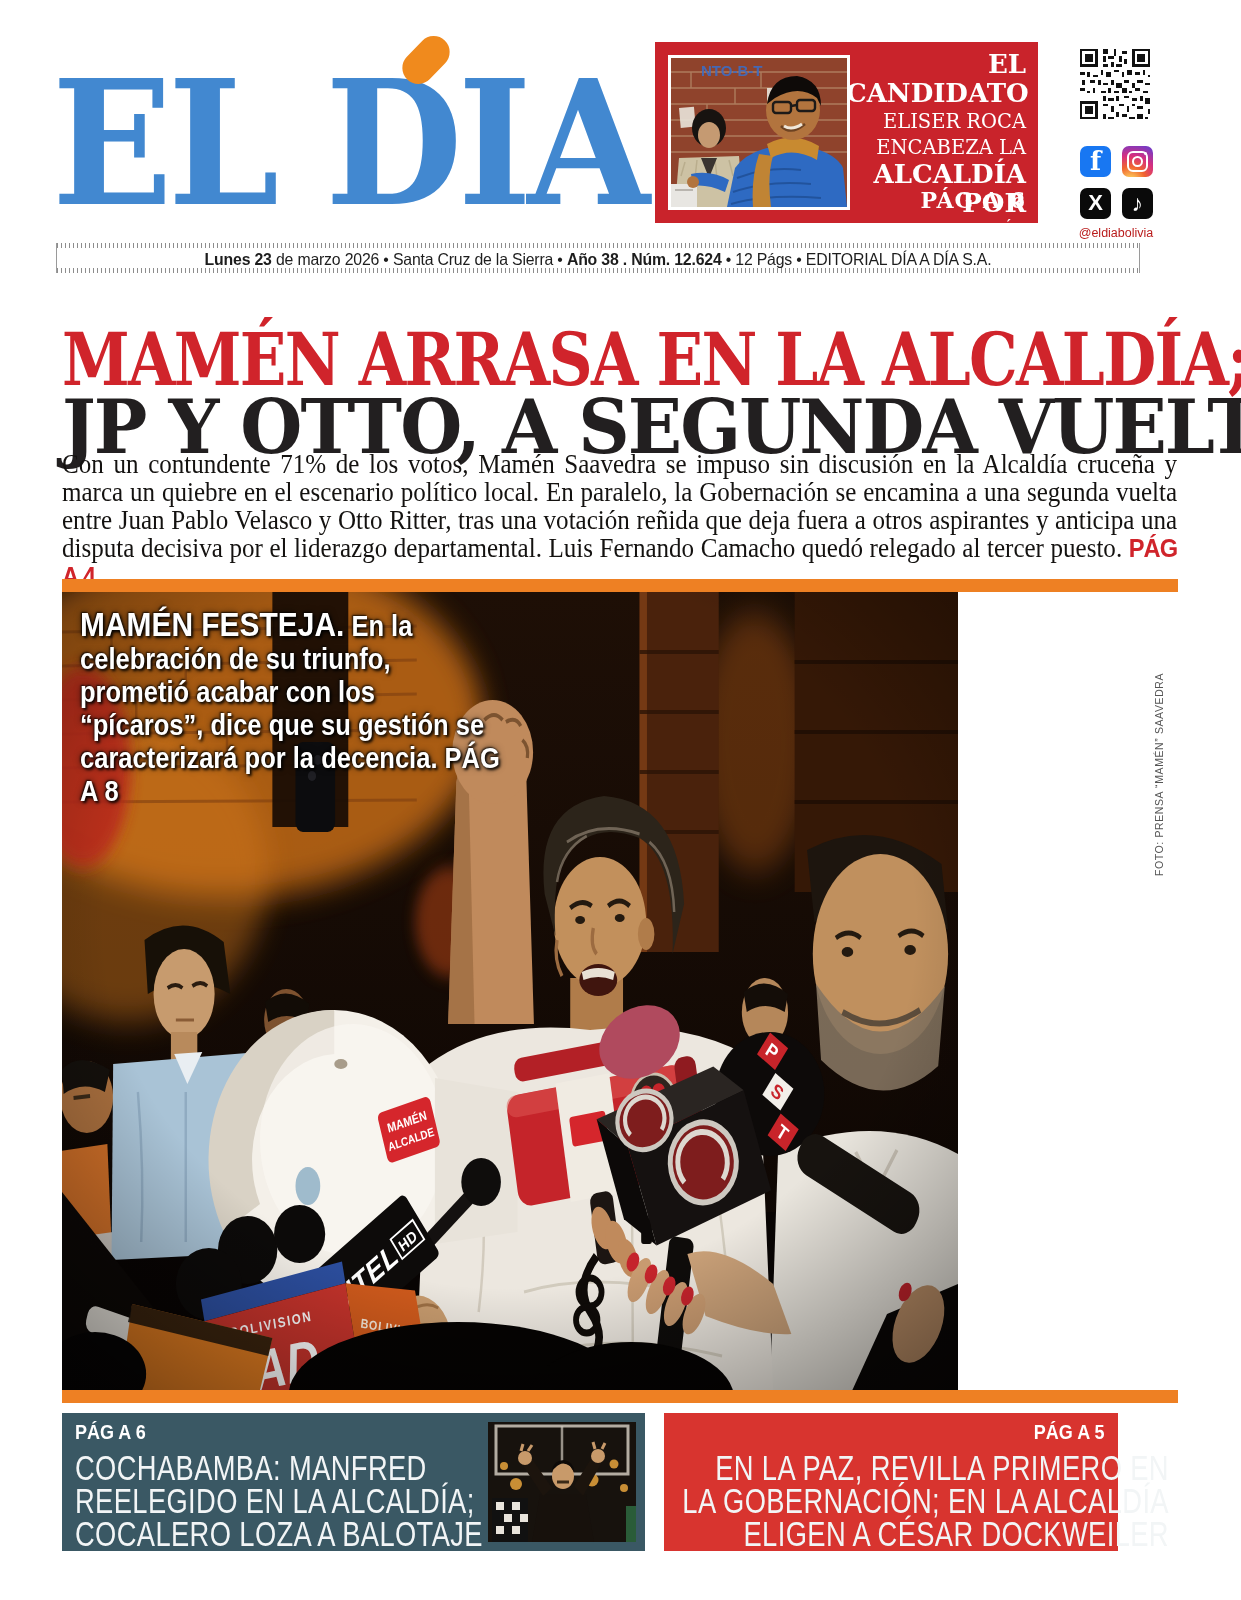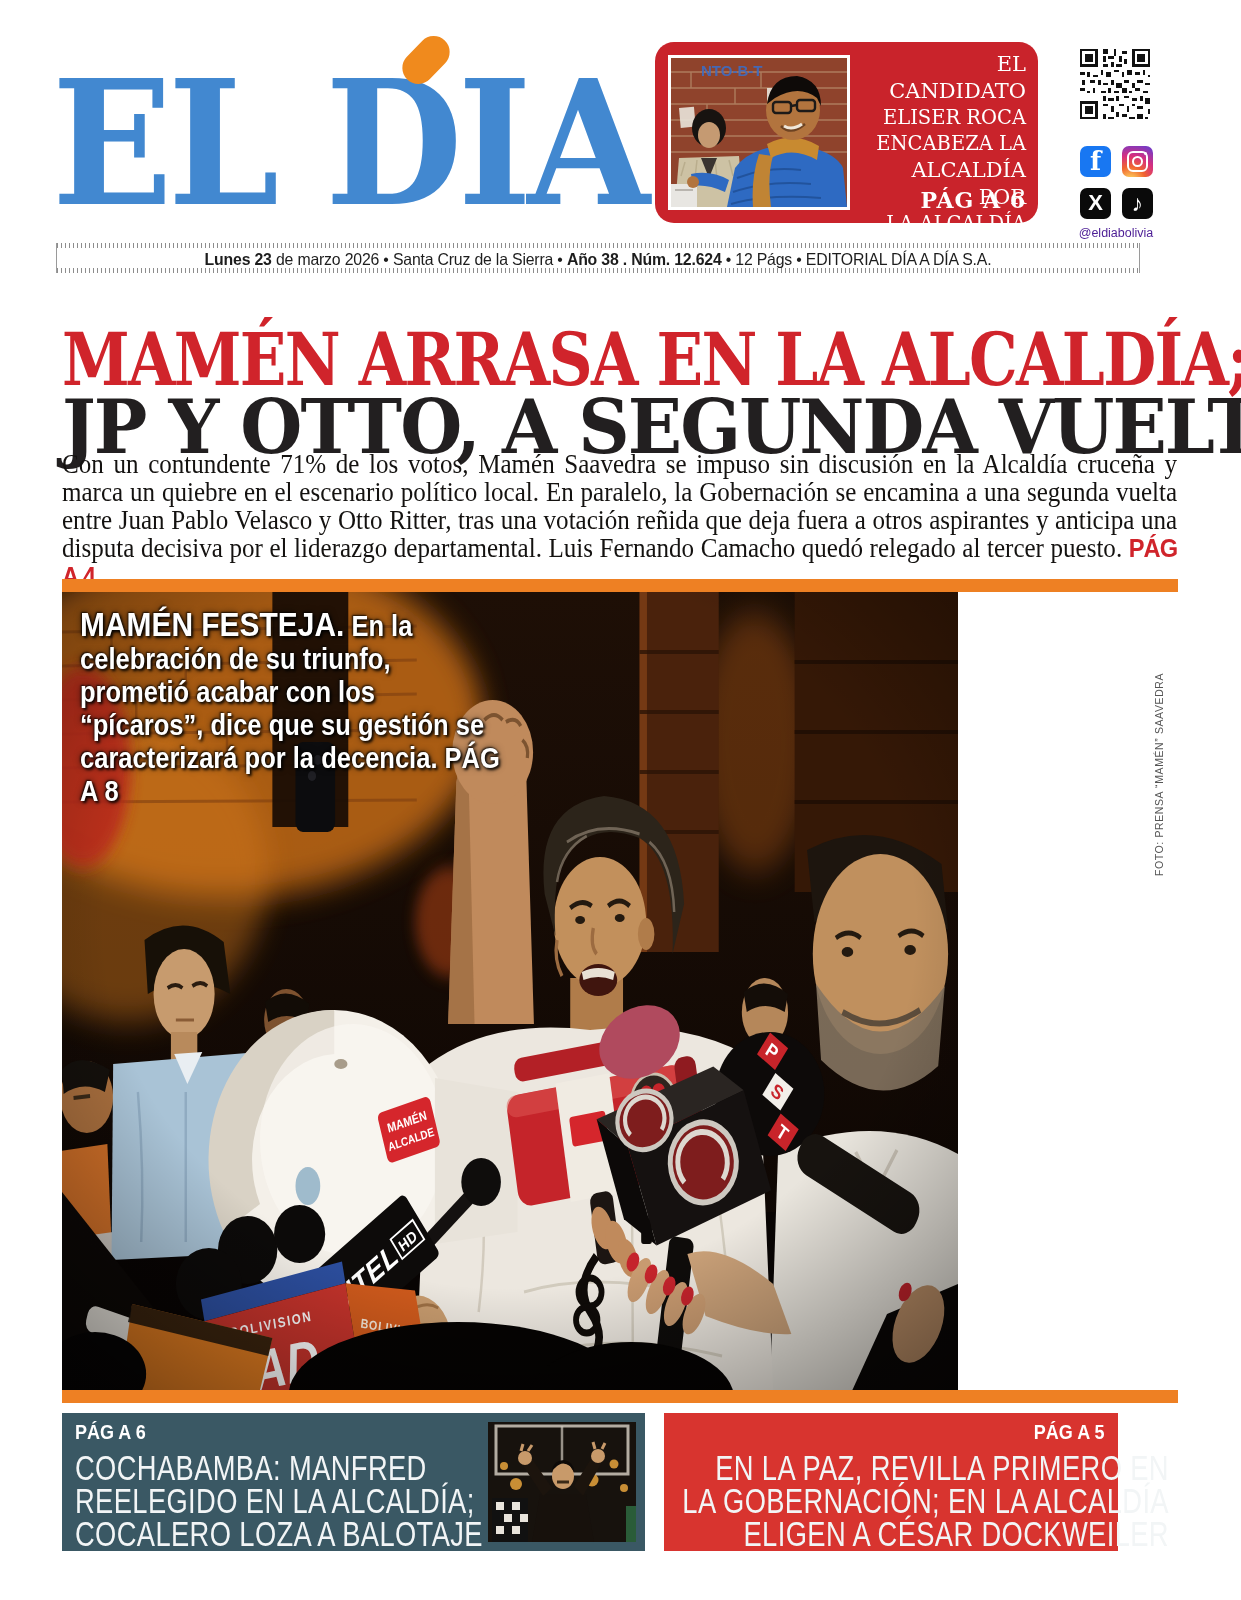--- a/index.html
+++ b/index.html
@@ -7,43 +7,43 @@
         font-family:"Liberation Sans",sans-serif;}
 
   
   .masthead-title{position:absolute;left:52px;top:58px;font-family:"DejaVu Serif",serif;
     font-weight:bold;font-size:172px;line-height:1;color:#4288d0;letter-spacing:-5px;
     transform:scaleX(.92);transform-origin:left top;white-space:nowrap;}
   .masthead-accent{position:absolute;left:399px;top:44px;width:54px;height:32px;background:#f08a1d;
     border-radius:18px;transform:rotate(-46deg);}
 
   
-  .candidate-box{position:absolute;left:655px;top:42px;width:383px;height:181px;background:#c9232b;border-radius:19px;}
+  .candidate-box{position:absolute;left:655px;top:42px;width:383px;height:181px;background:#c9232b;}
   .candidate-photo{position:absolute;left:13px;top:13px;width:182px;height:155px;border:3px solid #fff;
     box-sizing:border-box;background:#8f432c;overflow:hidden;}
   .candidate-text{position:absolute;right:12px;top:9px;width:180px;text-align:right;color:#fff;
     font-family:"DejaVu Serif",serif;font-size:19.5px;line-height:26px;}
-  .candidate-text .b{font-weight:normal;font-size:21px;margin-left:20px;}
+  .candidate-text .b{font-weight:bold;font-size:26px;margin-left:20px;}
   .candidate-page{position:absolute;right:12px;bottom:10px;color:#fff;font-family:"DejaVu Serif",serif;
     font-weight:bold;font-size:22px;letter-spacing:1px;}
 
   
   .qr{position:absolute;left:1077px;top:46px;width:76px;height:76px;}
   .si{position:absolute;width:31px;height:31px;border-radius:7px;color:#fff;text-align:center;
       font-weight:bold;}
   .si.fb{left:1080px;top:146px;background:#1877f2;font-family:"DejaVu Serif",serif;
       font-size:26px;line-height:30px;}
   .si.ig{left:1122px;top:146px;background:radial-gradient(circle at 28% 115%,#fdd460 6%,#f0642f 36%,#d62f7f 62%,#7a3ac2 90%);}
   .si.ig .cam{position:absolute;left:5px;top:5px;width:17px;height:17px;border:2.4px solid #fff;border-radius:6px;}
   .si.ig .lens{position:absolute;left:10px;top:10px;width:7px;height:7px;border:2.4px solid #fff;border-radius:50%;}
   .si.ig .dot{position:absolute;right:6px;top:6px;width:3px;height:3px;background:#fff;border-radius:50%;}
   .si.x{left:1080px;top:188px;background:#0a0a0a;font-size:22px;line-height:30px;font-family:"Liberation Sans",sans-serif;}
   .si.tk{left:1122px;top:188px;background:#0a0a0a;font-size:23px;line-height:30px;}
   .social-handle{position:absolute;left:1058px;top:226px;width:116px;text-align:center;
-      font-size:12.5px;color:#4c1d95;}
+      font-size:12.5px;color:#b91c1c;}
 
   
   .dateline{position:absolute;left:56px;top:243px;width:1084px;height:30px;box-sizing:border-box;
       border-left:1px solid #9a9a9a;border-right:1px solid #9a9a9a;}
   .hatch{position:absolute;left:0;width:100%;height:5px;
       background:repeating-linear-gradient(90deg,#8d8d8d 0 1px,transparent 1px 4px);}
   .hatch.top{top:0}.hatch.bot{bottom:0}
   .dateline-text{position:absolute;left:0;top:7px;width:100%;text-align:center;font-size:16.5px;
       color:#1d1d1d;letter-spacing:-.2px;transform:scaleX(.96);transform-origin:center;}
   .dateline-text .b{font-weight:bold;}

